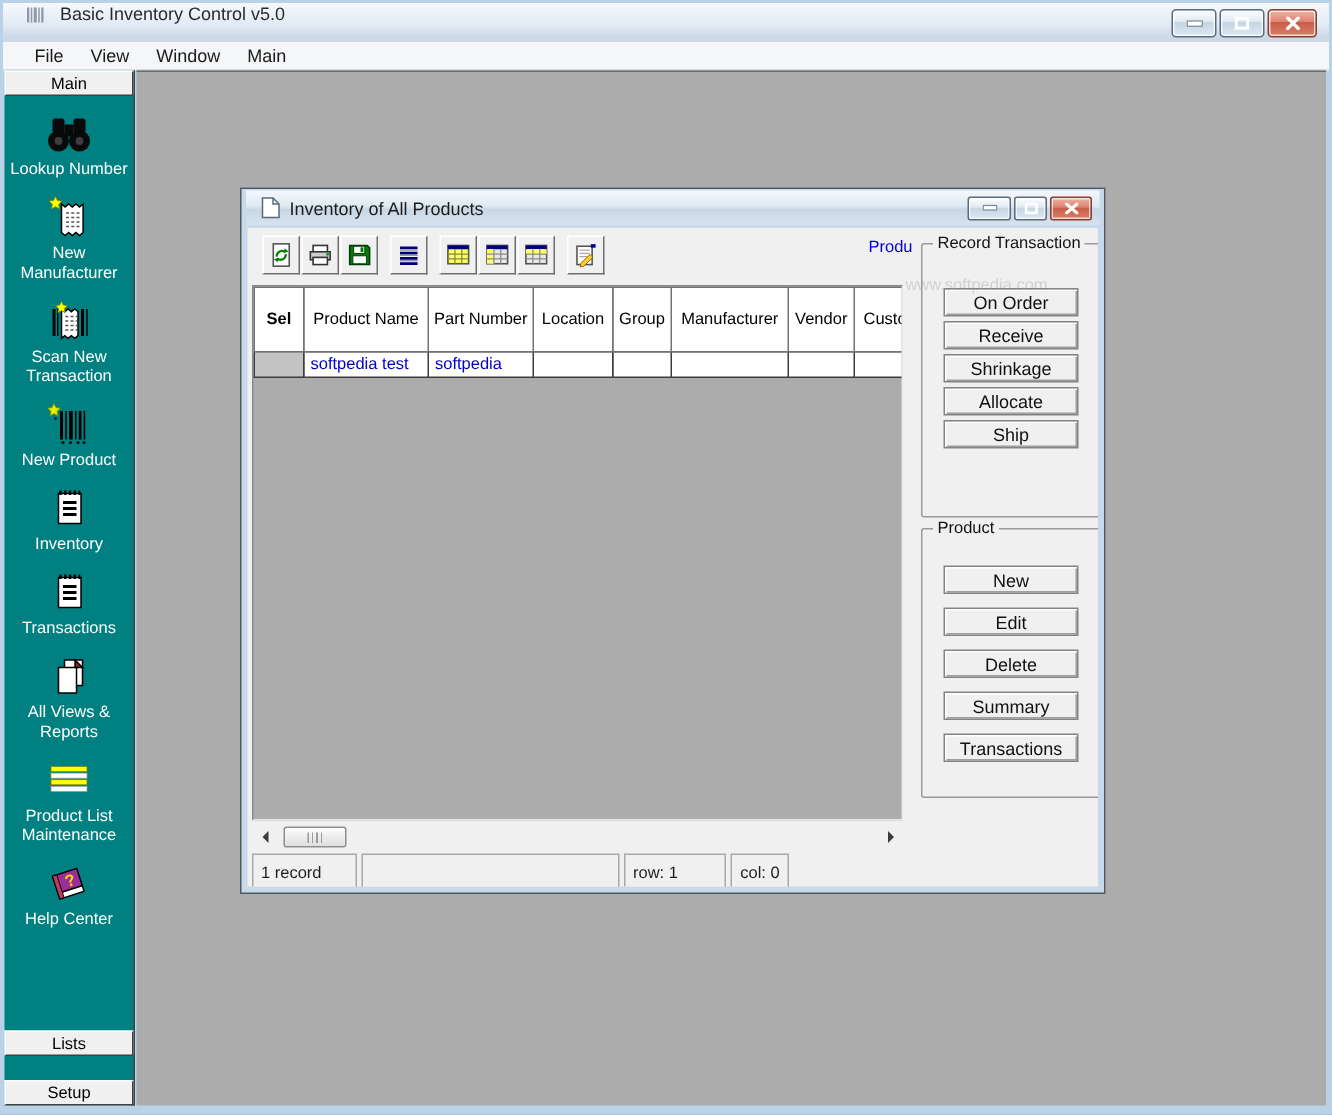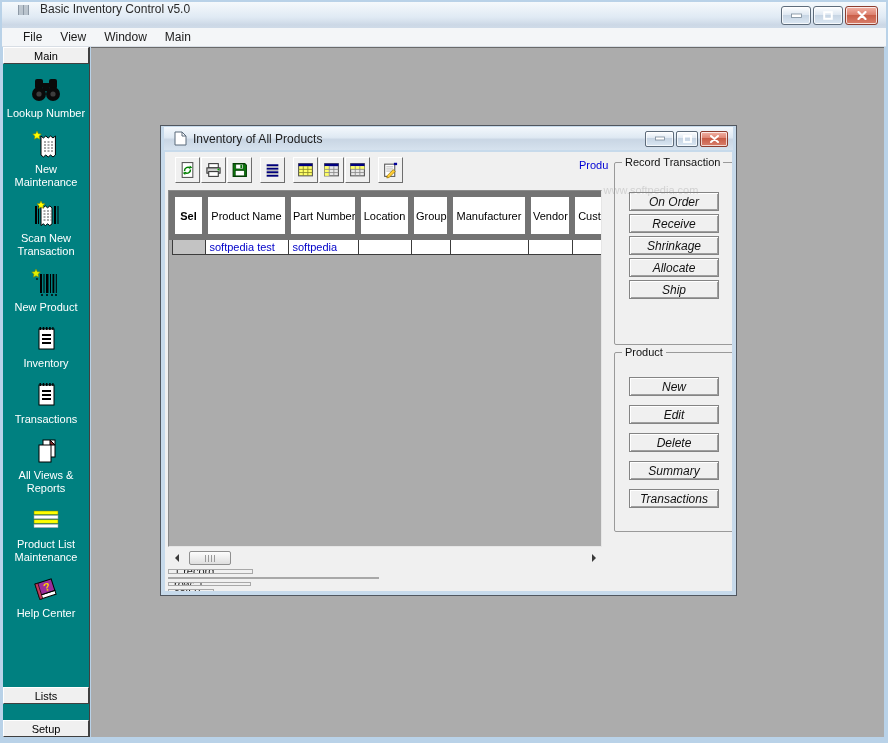--- a/index.html
+++ b/index.html
@@ -98,21 +98,21 @@
     max-width:29px; overflow:hidden; white-space:nowrap;
   }
   
   .table-region {
     position:absolute; left:3px; top:38px; width:434px; height:357px;
     background:#acacac; overflow:hidden;
     border:1px solid; border-color:#8a8a8a #e6e6e6 #e6e6e6 #8a8a8a;
   }
   table.grid { border-collapse:collapse; table-layout:fixed; width:460px; font-size:11px; }
   .grid th {
-    background:#fff; border:6px solid #737373; height:43px;
+    background:#fff; border:1px solid #737373; height:43px;
     font-weight:normal; color:#000; padding:0 2px; overflow:hidden; white-space:nowrap;
   }
   .grid th.selcol { font-weight:bold; }
   .grid td {
     background:#fff; border:1px solid #3c3c3c; height:17px;
     padding:0 4px; color:#0000c8; overflow:hidden; white-space:nowrap;
   }
   .grid td.sel { background:#c3c3c3; }
   
   .hscroll { position:absolute; left:3px; top:398px; width:434px; height:16px; background:#f0f0f0; }
@@ -124,21 +124,21 @@
   .hthumb {
     position:absolute; left:21px; top:1px; width:42px; height:14px;
     border:1px solid #8f8f8f; border-radius:2px;
     background:linear-gradient(#fdfdfd,#dedede);
   }
   .hthumb::after {
     content:""; position:absolute; left:15px; top:3px; width:11px; height:7px;
     background:repeating-linear-gradient(90deg,#9a9a9a 0 1px,transparent 1px 3px);
   }
   
-  .statusbar { position:absolute; left:3px; top:417px; width:358px; height:25px; display:flex; gap:3px;flex-direction:column; }
+  .statusbar { position:absolute; left:3px; top:417px; width:358px; height:25px; display:flex; gap:3px; }
   .spanel {
     border:1px solid #a8a8a8; background:#f0f0f0; font-size:11px; color:#1e1e1e;
     display:flex; align-items:center; padding-left:5px; overflow:hidden; white-space:nowrap;
   }
   .sp1 { width:85px; } .sp2 { width:211px; } .sp3 { width:83px; } .sp4 { width:46px; }
   
   .side-panel { position:absolute; left:449px; top:2px; width:120px; bottom:2px; }
   .groupbox {
     position:relative; border:1px solid #9a9a9a; border-radius:2px;
     display:flex; flex-direction:column; align-items:center;
@@ -147,21 +147,20 @@
   .gb2 { margin-top:7px; height:180px; padding-top:24px; gap:9px; }
   .group-title {
     position:absolute; top:-7px; left:7px; background:#f0f0f0;
     padding:0 3px; font-size:11px; color:#111;
   }
   .pbtn {
     width:90px; height:19px; background:#f0f0f0; border:1px solid #848484;
     box-shadow:inset 1px 1px 0 #ffffff, inset -1px -1px 0 #9f9f9f;
     font-size:12px; color:#111; display:flex; align-items:center; justify-content:center;
     font-family:"Liberation Sans", sans-serif;
-    font-style:italic;
   }
   
   .watermark {
     position:absolute; left:553px; top:184px; width:196px; z-index:60;
     text-align:center; pointer-events:none;
   }
   .wm1 { font-size:24px; font-weight:bold; letter-spacing:3px; color:rgba(130,130,130,0.32); }
   .wm2 { font-size:11px; margin-top:0; color:rgba(140,140,140,0.30); }
 </style>
 </head>
@@ -232,21 +231,21 @@
           <path fill="#fff" stroke="#000" d="M11 7 l2.4 2 2.4-2 2.4 2 2.4-2 2.4 2 2.4-2 v19 l-2.4 2 -2.4-2 -2.4 2 -2.4-2 -2.4 2 -2.4-2 z"></path>
           <g stroke="#555" stroke-dasharray="2 1.5">
             <line x1="14" y1="13" x2="23" y2="13"></line>
             <line x1="14" y1="16" x2="23" y2="16"></line>
             <line x1="14" y1="19" x2="23" y2="19"></line>
             <line x1="14" y1="22" x2="23" y2="22"></line>
           </g>
           <path fill="#ffff00" stroke="#8a8a00" stroke-width="0.6" d="M7 2 l1.3 2.7 3 .4 -2.2 2.1 .5 3 -2.6-1.4 -2.6 1.4 .5-3 -2.2-2.1 3-.4 z"></path>
         </svg>
     </span>
-    <span>New Maintenance</span>
+    <span>New Manufacturer</span>
   </div>
 
   <div class="side-item">
     <span class="sicon">
       <svg width="32" height="32" viewBox="0 0 32 32">
           <g fill="#000">
             <rect x="5" y="8" width="2" height="18"></rect>
             <rect x="8" y="8" width="1" height="18"></rect>
             <rect x="24" y="8" width="2" height="18"></rect>
             <rect x="27.5" y="8" width="1" height="18"></rect>

